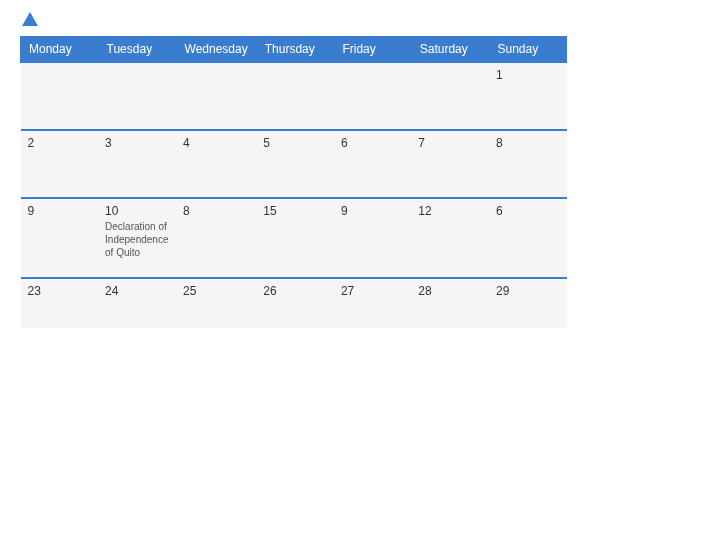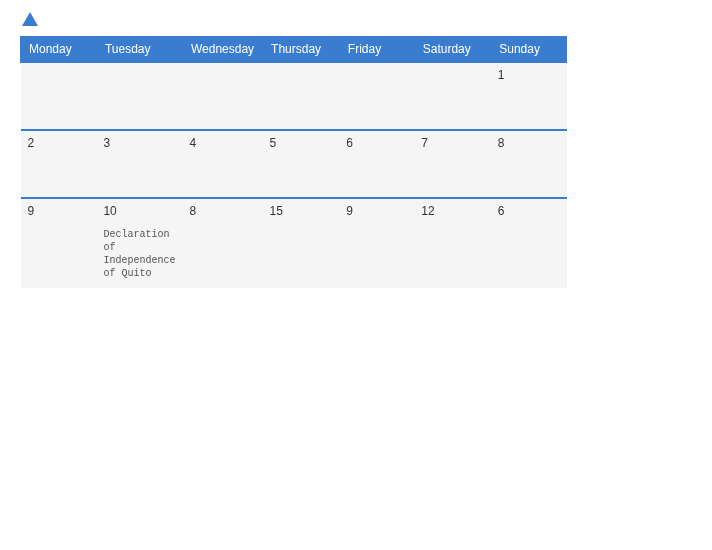--- a/index.html
+++ b/index.html
@@ -101,22 +101,21 @@
       display: block;
       font-size: 12px;
       color: #333;
       margin-bottom: 2px;
     }
     .event-label {
       font-size: 10px;
       color: #555;
       line-height: 1.3;
       display: block;
-      margin-top: 10px;
-      font-family: Liberation Mono, monospace;
+      margin-top: 2px;
     }
     
     .calendar tbody tr:last-child td {
       height: 50px;
       padding-bottom: 8px;
     }
   </style>
 </head>
 <body>
 
@@ -197,15 +196,38 @@
           <td>
             <span class="day-number">9</span>
           </td>
           <td>
             <span class="day-number">12</span>
           </td>
           <td>
             <span class="day-number">6</span>
           </td>
         </tr>
+        <tr>
+          <td>
+            <span class="day-number">23</span>
+          </td>
+          <td>
+            <span class="day-number">24</span>
+          </td>
+          <td>
+            <span class="day-number">25</span>
+          </td>
+          <td>
+            <span class="day-number">26</span>
+          </td>
+          <td>
+            <span class="day-number">27</span>
+          </td>
+          <td>
+            <span class="day-number">28</span>
+          </td>
+          <td>
+            <span class="day-number">29</span>
+          </td>
+        </tr>
       </tbody>
   </table>
 </div>
 
 </body></html>

